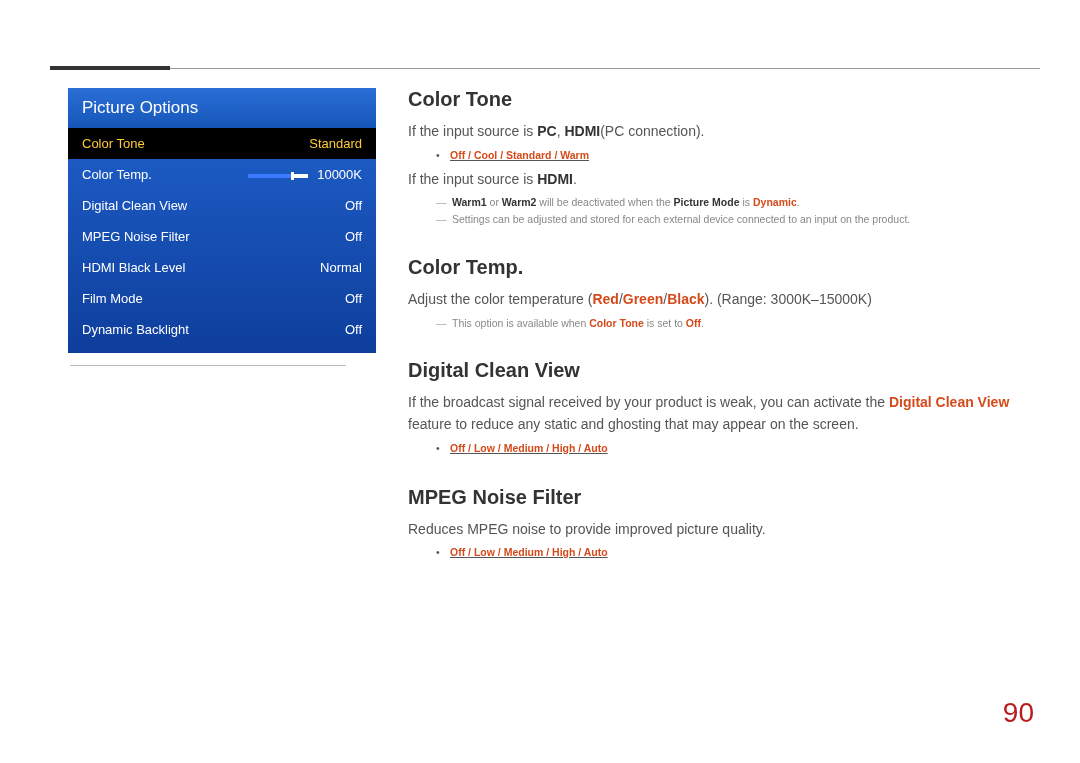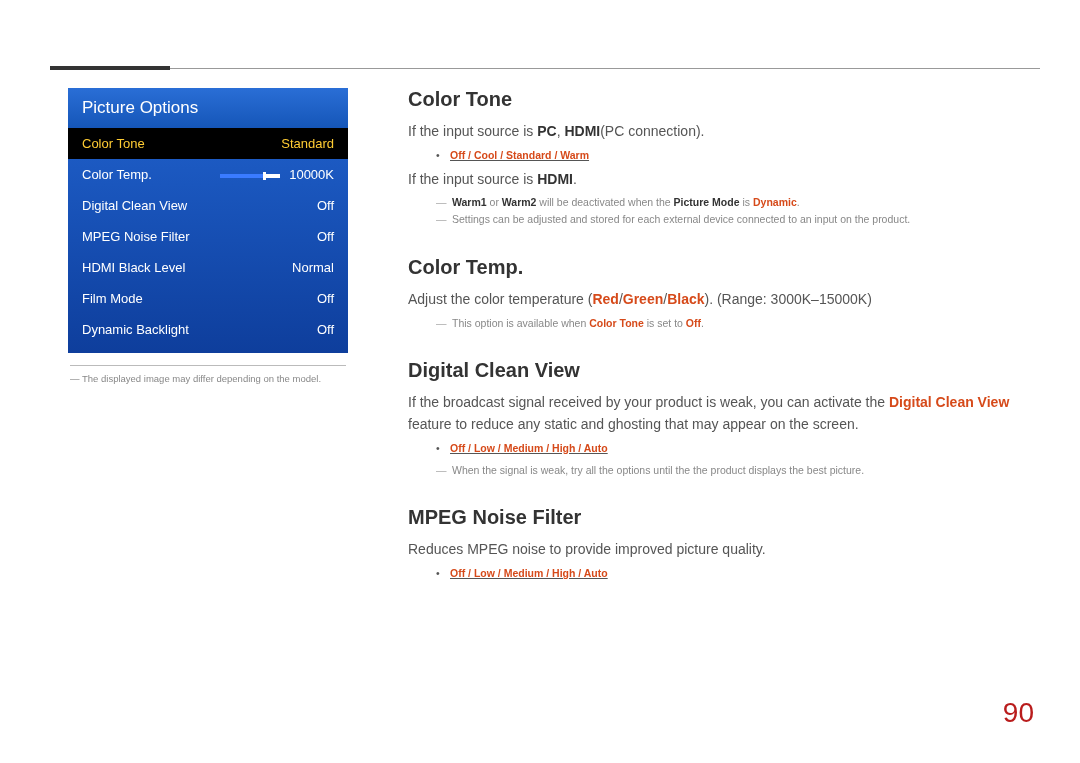--- a/index.html
+++ b/index.html
@@ -6,21 +6,21 @@
   html, body { width: 1080px; height: 763px; background: #fff; font-family: "Segoe UI", "Helvetica Neue", Arial, sans-serif; color: #444; }
   .page { position: relative; width: 1080px; height: 763px; padding: 50px 50px 0 68px; }
   .top-rule { position: absolute; left: 50px; right: 40px; top: 68px; height: 1px; background: #999; }
   .top-rule-accent { position: absolute; left: 50px; top: 66px; width: 120px; height: 4px; background: #333; }
 
   .columns { display: flex; gap: 60px; margin-top: 38px; }
   .left { width: 280px; flex-shrink: 0; }
   .right { flex: 1; }
 
   
-  .osd { width: 280px; border-radius: 2px; overflow: visible; color: #fff; font-size: 13px; }
+  .osd { width: 308px; border-radius: 2px; overflow: visible; color: #fff; font-size: 13px; }
   .osd-title { background: linear-gradient(#2a6ed6, #1556b8); padding: 10px 14px; font-size: 17px; font-weight: 400; }
   .osd-body { background: linear-gradient(#1e5ec8, #0e3e9c); padding: 0 0 8px 0; }
   .osd-row { display: flex; justify-content: space-between; align-items: center; padding: 8px 14px; }
   .osd-row.selected { background: #000; }
   .osd-row.selected span { color: #ffcc33; font-weight: 500; }
   .osd-slider { display: inline-block; width: 60px; height: 4px; background: #fff; position: relative; vertical-align: middle; margin-right: 6px; }
   .osd-slider::after { content: ""; position: absolute; left: 0; top: 0; height: 4px; width: 72%; background: #3a7bff; }
   .osd-slider-thumb { position: absolute; left: 72%; top: -2px; width: 3px; height: 8px; background: #fff; }
   .osd-bottom-rule { border-top: 1px solid #bbb; margin: 12px 2px 6px 2px; }
   .osd-note { font-size: 9.5px; color: #888; line-height: 1.4; margin-left: 2px; }
@@ -82,23 +82,20 @@
             <span>Film Mode</span>
             <span>Off</span>
           </div>
           <div class="osd-row">
             <span>Dynamic Backlight</span>
             <span>Off</span>
           </div>
         </div>
       </div>
       <div class="osd-bottom-rule"></div>
-      <div class="osd-note">
-        <span class="dash">―</span><span>The displayed image may differ depending on the model.</span>
-      </div>
     </div>
 
     <div class="right">
 
       <div class="block">
         <h2 class="sec">Color Tone</h2>
         <p class="para">
           <span>If the input source is </span><span class="b">PC</span><span>, </span><span class="b">HDMI</span><span>(PC connection).</span>
         </p>
         <ul class="opts">
@@ -124,21 +121,20 @@
       </div>
 
       <div class="block">
         <h2 class="sec">Digital Clean View</h2>
         <p class="para">
           <span>If the broadcast signal received by your product is weak, you can activate the </span><span class="hl">Digital Clean View</span><span> feature to reduce any static and ghosting that may appear on the screen.</span>
         </p>
         <ul class="opts">
           <li><span class="hl">Off / Low / Medium / High / Auto</span></li>
         </ul>
-        <p class="note-line">When the signal is weak, try all the options until the the product displays the best picture.</p>
       </div>
 
       <div class="block">
         <h2 class="sec">MPEG Noise Filter</h2>
         <p class="para">Reduces MPEG noise to provide improved picture quality.</p>
         <ul class="opts">
           <li><span class="hl">Off / Low / Medium / High / Auto</span></li>
         </ul>
       </div>
     </div>

